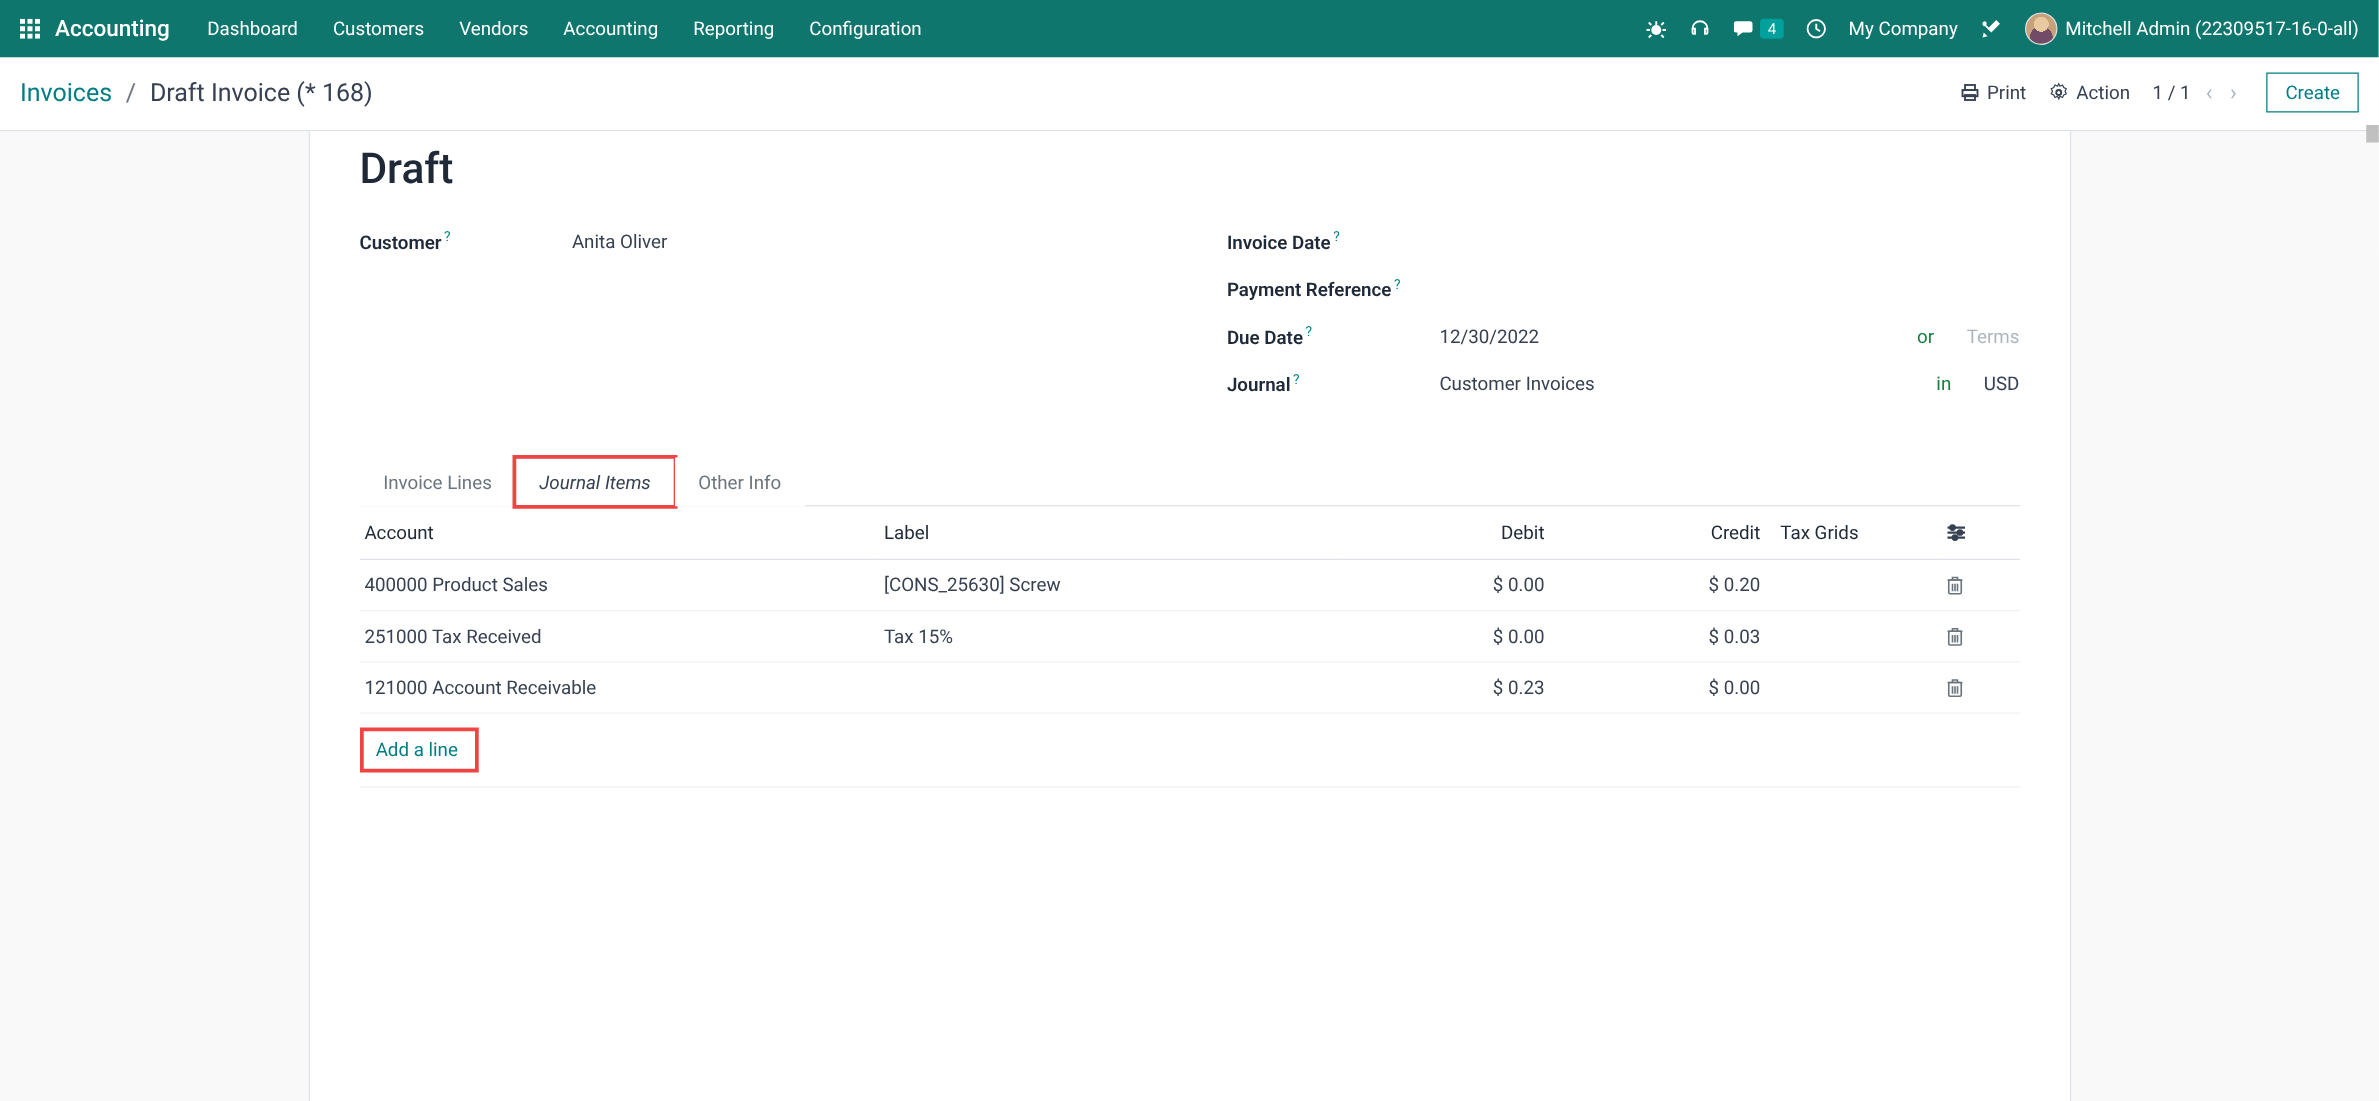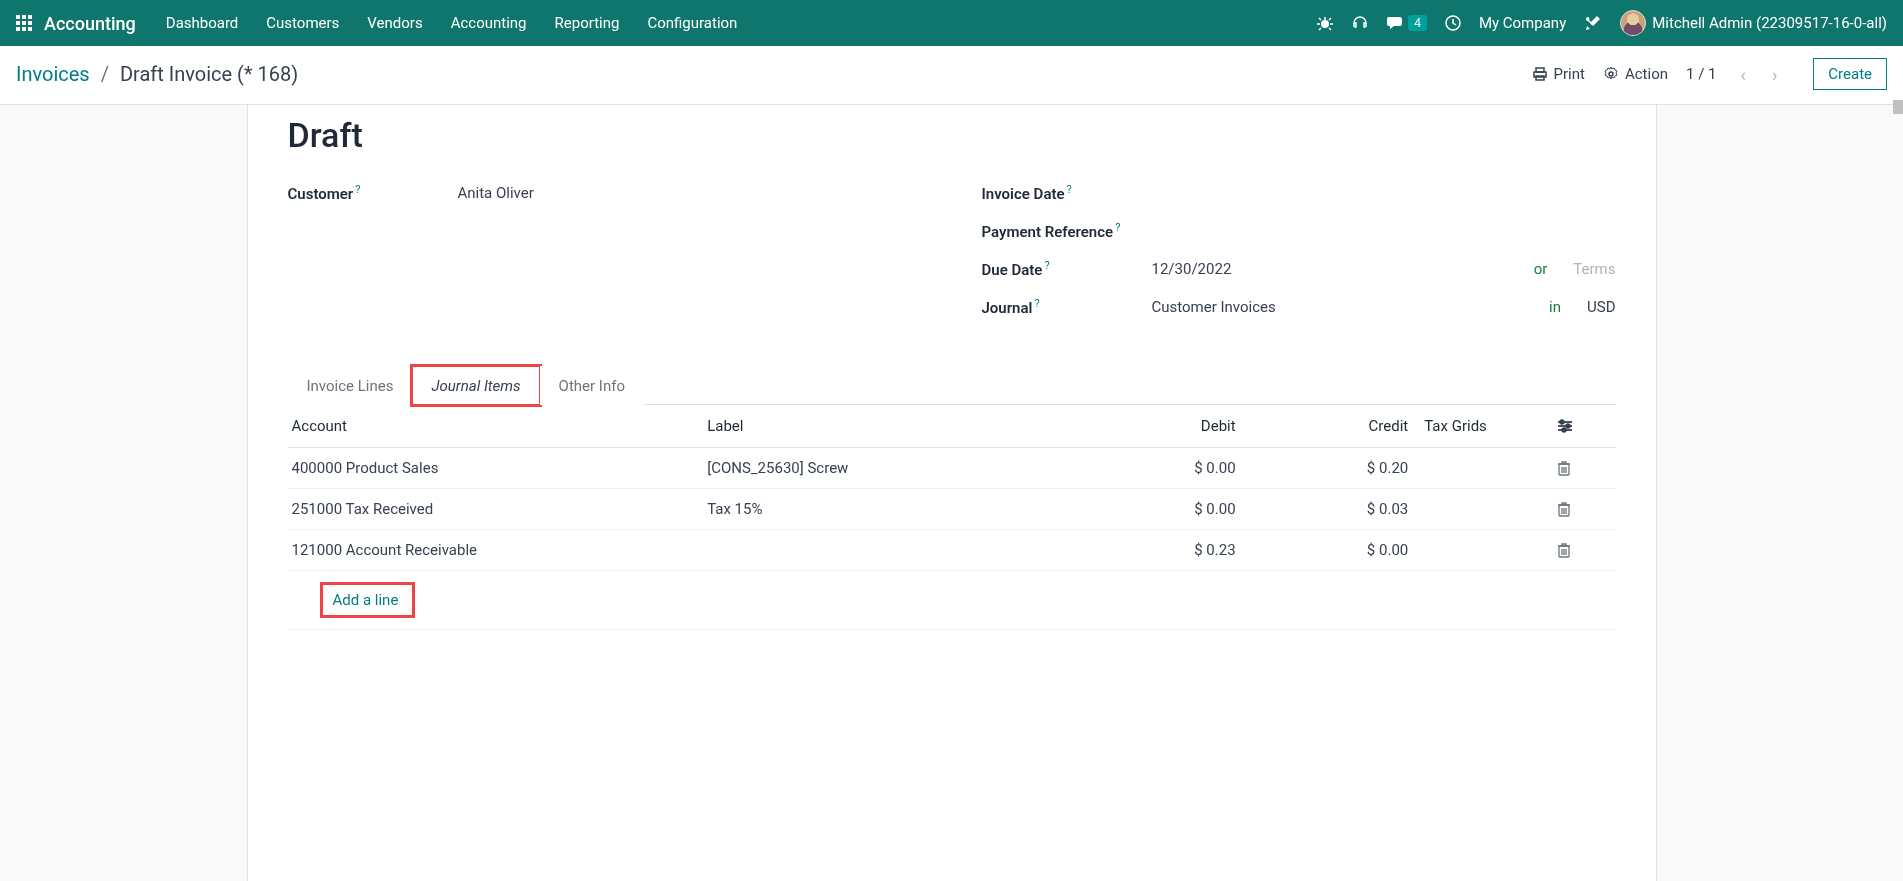--- a/index.html
+++ b/index.html
@@ -34,31 +34,31 @@
   padding: 12px 16px 14px;
   display: flex;
   align-items: center;
 }
 .breadcrumb { font-size: 20px; color: #374151; }
 .breadcrumb a { color: #017e84; text-decoration: none; }
 .breadcrumb .sep { color: #6c757d; margin: 0 6px; }
 .control-panel .spacer { flex:1; }
 .cp-actions { display:flex; align-items:center; gap: 18px; }
 .cp-btn { cursor:pointer; display:flex; align-items:center; gap:6px; color:#374151; font-size:15px; }
-.cp-pager { display:flex; align-items:center; gap:22px; color:#374151; font-size:15px;}
+.cp-pager { display:flex; align-items:center; gap:10px; color:#374151; font-size:15px;}
 .cp-arrow { color:#adb5bd; cursor:pointer; font-size:18px; padding:0 2px; }
 .btn-create {
   border: 1px solid #017e84;
   color: #017e84;
   background:#fff;
   padding: 6px 14px;
   font-size: 15px;
   cursor: pointer;
   border-radius: 0;
-  margin-left: 16px;
+  margin-left: 4px;
 }
 
 
 .form-wrap { display:flex; justify-content:center; padding-top:0; }
 .sheet {
   background:#fff;
   width: 1410px;
   border-left:1px solid #dee2e6;
   border-right:1px solid #dee2e6;
   min-height: 780px;
@@ -109,21 +109,21 @@
 .col-debit { width: 13%; }
 .col-credit { width: 13%; }
 .col-taxgrid { width: 10%; }
 .col-opts { width: 35px; text-align:right;}
 .col-del { width: 35px; text-align:center;}
 .delete-icon { color:#6c757d; cursor:pointer;}
 .settings-icon { color:#374151; cursor:pointer;}
 
 .add-line-row td { padding: 10px 8px;}
 .add-line-link { color:#017e84; cursor:pointer; }
-.add-line-box { border: 3px solid #ef4444; display:inline-block; padding: 6px 14px 6px 10px; margin-left: 32px;}
+.add-line-box { border: 3px solid #ef4444; display:inline-block; padding: 6px 14px 6px 10px;}
 
 
 .scroll-marker { position:fixed; right:0; top:100px; width:10px; height:14px; background:#c0c0c0;}
 
 
 svg { display:block; }
 </style>
 </head>
 <body>
 

